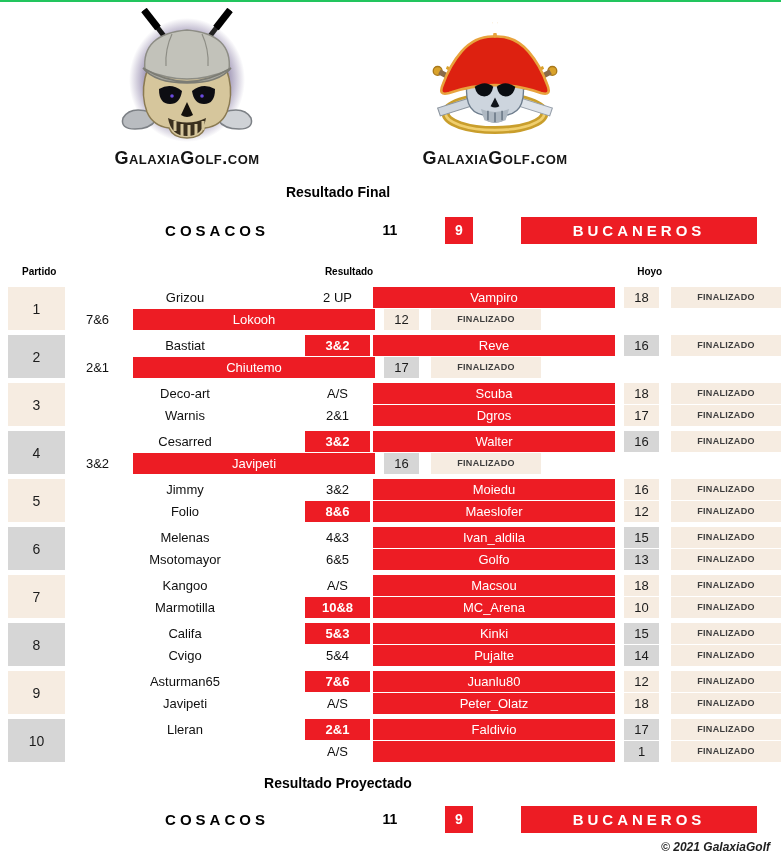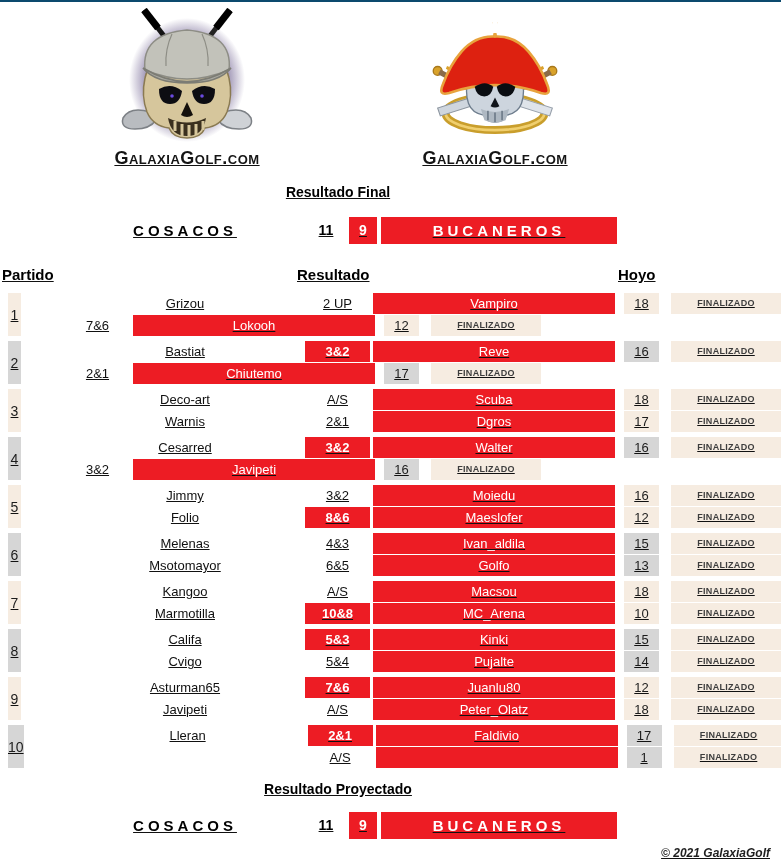--- a/index.html
+++ b/index.html
@@ -1,56 +1,56 @@
 <!DOCTYPE html>
 <html><head>
 <meta charset="utf-8">
 <style>
   * { margin:0; padding:0; box-sizing:border-box; }
   :root { --red:#ED1C24; --beige:#F6ECE1; --gray:#D6D6D6; }
   body { width:781px; background:#fff; font-family:"Liberation Sans", sans-serif; color:#111; }
-  .page { width:781px; border-top:2px solid #0c4a6e; padding-top:6px; background:#fff;text-decoration:underline; }
+  .page { width:781px; border-top:2px solid #22c55e; padding-top:6px; background:#fff; }
 
   
   .logos { display:flex; align-items:flex-start; height:168px; }
   .logo-block { width:150px; display:flex; flex-direction:column; align-items:center; }
   .logo-left { margin-left:112px; }
   .logo-right { margin-left:158px; }
   .logo-art { width:150px; height:140px; }
   .logo-caption { font-variant:small-caps; font-weight:bold; font-size:18px; letter-spacing:.5px; color:#151515; line-height:20px; white-space:nowrap; }
 
   
   .section-title { width:676px; text-align:center; font-size:14px; font-weight:bold; color:#000; }
   .title-final { margin-top:8px; margin-bottom:17px; }
   .title-projected { margin-top:13px; margin-bottom:15px; }
 
   
-  .score-bar { display:flex; height:27px; line-height:27px; margin-bottom:4px; }
+  .score-bar { display:flex; height:27px; line-height:27px; margin-bottom:4px;gap:32px; }
   .sb-spacer { width:65px; }
   .sb-team-a { width:240px; text-align:center; font-weight:bold; font-size:15px; letter-spacing:4px; color:#000; }
   .sb-score-a { width:40px; margin-left:1px; text-align:center; font-weight:bold; font-size:14px; color:#000; }
   .sb-score-b { width:28px; margin-left:3px; background:var(--red); color:#fff; text-align:center; font-weight:bold; font-size:14px; }
-  .sb-team-b { width:236px; margin-left:4px; background:var(--red); color:#fff; text-align:center; font-weight:bold; font-size:15px; letter-spacing:4px; }
-
-  
-  .tbl-header { display:flex; margin:22px 0 10px 0; font-weight:bold; font-size:15px; color:#000; }
+  .sb-team-b { width:236px; margin-left:16px; background:var(--red); color:#fff; text-align:center; font-weight:bold; font-size:15px; letter-spacing:4px; }
+
+  
+  .tbl-header { display:flex; margin:22px 0 10px 20px; font-weight:bold; font-size:10px; color:#000; }
   .th-partido { width:57px; padding-left:2px; }
   .th-name-spacer { width:240px; }
   .th-resultado { width:65px; text-align:center; }
   .th-buc-spacer { width:254px; }
   .th-hoyo { width:146px; padding-left:2px; }
 
   
   .matches { margin-left:8px; }
   .match { display:flex; margin-bottom:5px; }
   .match .partido { width:57px; text-align:center; font-size:14px; color:#1c1c1c;
                     display:flex; align-items:center; justify-content:center; }
   .match:nth-child(odd) .partido { background:var(--beige); }
   .match:nth-child(even) .partido { background:var(--gray); }
-  .match .rows { flex:1;padding-left:44px; }
+  .match .rows { flex:1; }
   .row { display:flex; height:21px; line-height:21px; font-size:13px; margin-bottom:1px; }
   .row:last-child { margin-bottom:0; }
   .row .cosaco { width:240px; text-align:center; color:#101010; }
   .row .result { width:65px; text-align:center; color:#101010; }
   .row .result.hl { background:var(--red); color:#fff; font-weight:bold; }
   .row .bucanero { width:242px; margin-left:3px; background:var(--red); color:#fff; text-align:center; }
   .row .hoyo { width:35px; margin-left:9px; text-align:center; color:#1c1c1c; }
   .match:nth-child(odd) .hoyo { background:var(--beige); }
   .match:nth-child(even) .hoyo { background:var(--gray); }
   .row .status { width:110px; margin-left:12px; background:var(--beige); text-align:center;

